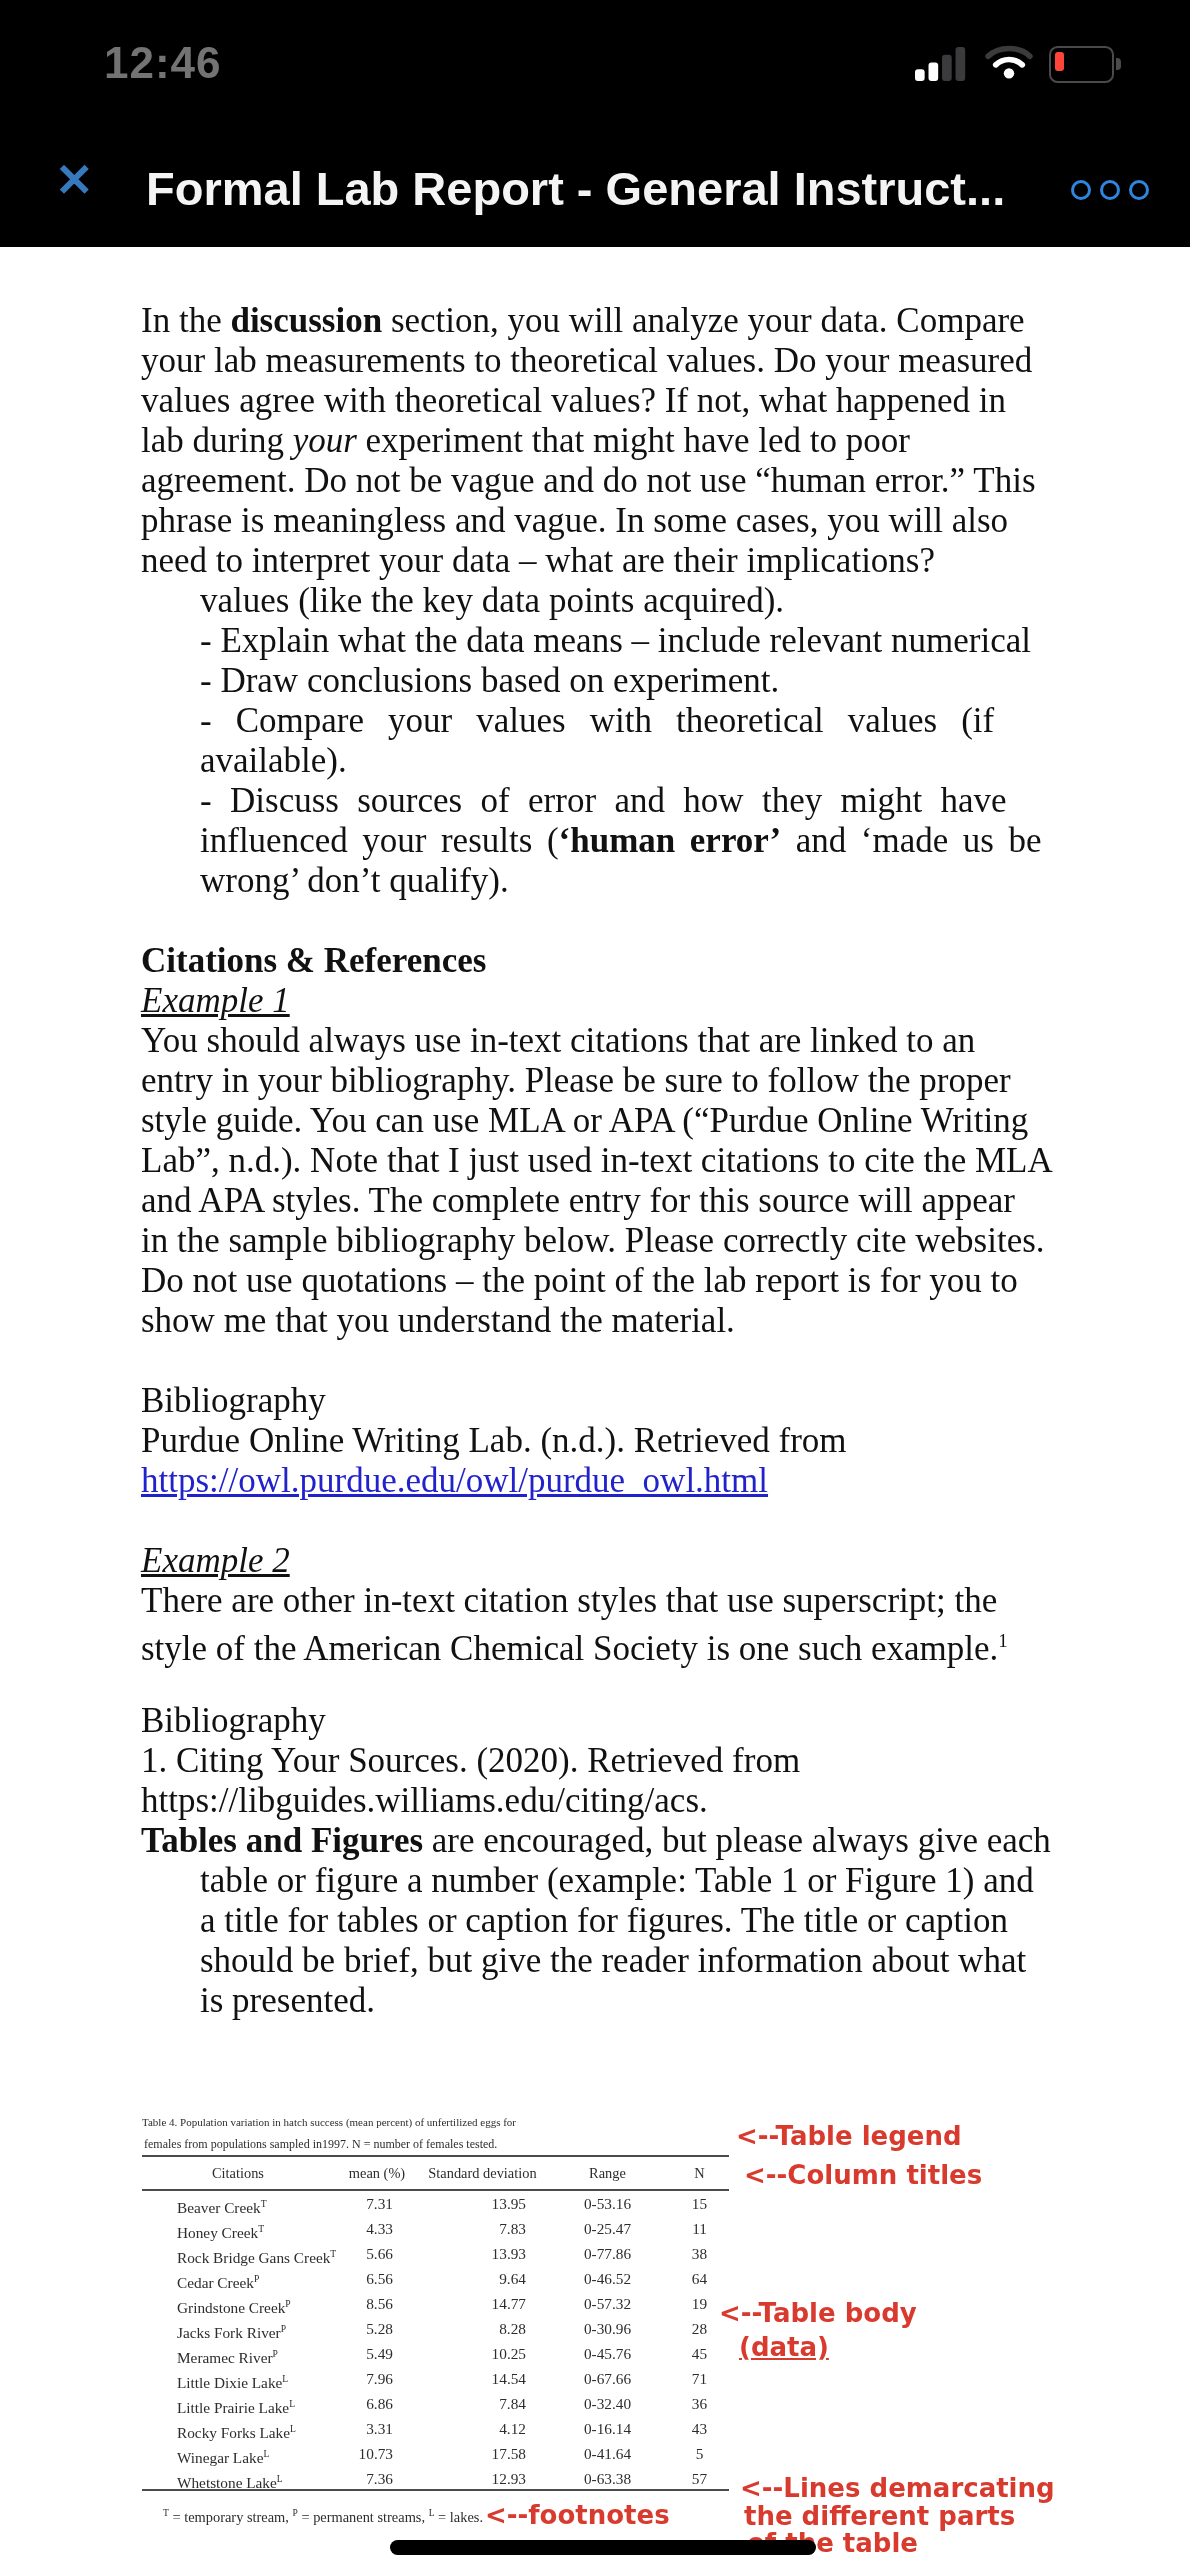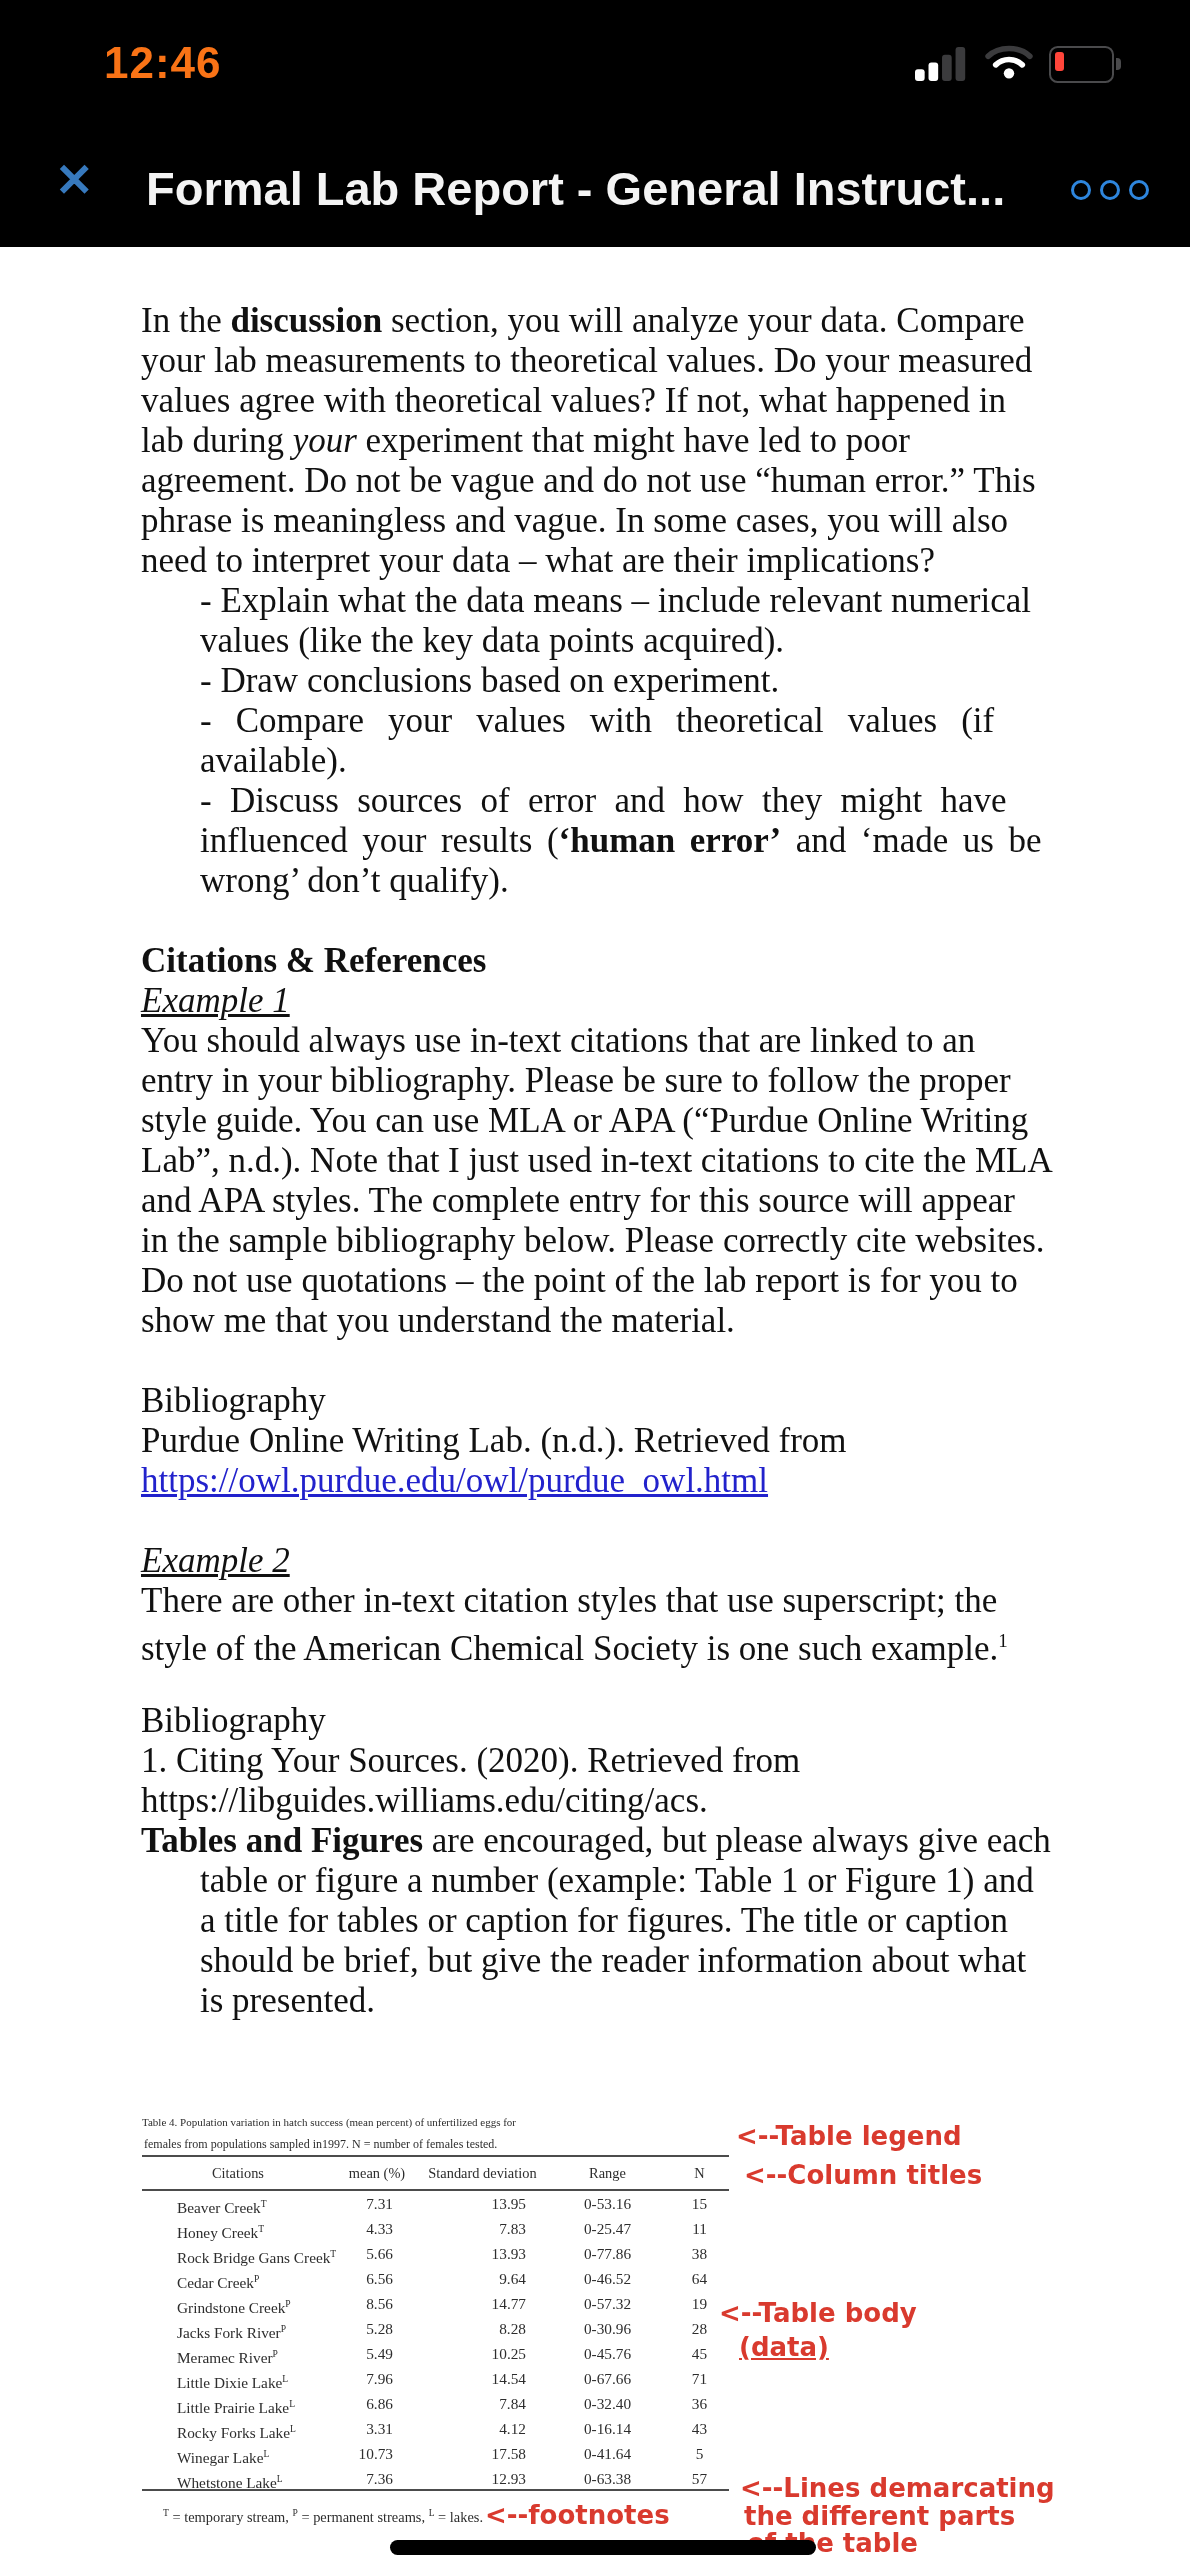--- a/index.html
+++ b/index.html
@@ -1,21 +1,21 @@
 <!DOCTYPE html>
 <html><head>
 <meta charset="utf-8">
 <style>
   html,body{margin:0;padding:0;}
   body{width:1190px;height:2576px;position:relative;background:#fff;overflow:hidden;
        font-family:"Liberation Serif","DejaVu Serif",serif;}
   
   .header{position:absolute;top:0;left:0;width:1190px;height:247px;background:#000;}
   .time{position:absolute;left:104px;top:38px;font-family:"Liberation Sans",sans-serif;
-        font-size:44px;font-weight:700;color:#f97316;letter-spacing:1px;}
+        font-size:44px;font-weight:700;color:#737373;letter-spacing:1px;}
   .sigsvg{position:absolute;left:915px;top:46px;}
   .wifisvg{position:absolute;left:985px;top:44px;}
   .batt{position:absolute;left:1049px;top:46px;width:61px;height:33px;
         border:2.9px solid #4a4a4c;border-radius:8.6px;}
   .batt-fill{position:absolute;left:3.8px;top:3.8px;width:9.6px;height:19px;border-radius:2.9px;background:#ff453a;}
   .batt-tip{position:absolute;right:-8.6px;top:9.6px;width:4.8px;height:12.5px;border-radius:0 3.8px 3.8px 0;background:#4a4a4c;}
   .closeX{position:absolute;left:55px;top:157px;font-family:"Liberation Sans",sans-serif;
           font-size:46px;font-weight:600;color:#3779bd;line-height:1;cursor:default;}
   .vtitle{position:absolute;left:146px;top:161px;width:891px;font-family:"Liberation Sans",sans-serif;
           font-size:47px;font-weight:600;color:#f4f4f4;white-space:nowrap;overflow:hidden;}
@@ -98,22 +98,22 @@
   <div class="doc">
 
     <div class="ln"><span>In the </span><span class="b">discussion</span><span> section, you will analyze your data. Compare</span></div>
     <div class="ln">your lab measurements to theoretical values. Do your measured</div>
     <div class="ln">values agree with theoretical values? If not, what happened in</div>
     <div class="ln"><span>lab during </span><span class="it">your</span><span> experiment that might have led to poor</span></div>
     <div class="ln">agreement. Do not be vague and do not use “human error.” This</div>
     <div class="ln">phrase is meaningless and vague. In some cases, you will also</div>
     <div class="ln">need to interpret your data – what are their implications?</div>
 
+    <div class="ln ind">values (like the key data points acquired).</div>
     <div class="ln ind">- Explain what the data means – include relevant numerical</div>
-    <div class="ln ind">values (like the key data points acquired).</div>
     <div class="ln ind">- Draw conclusions based on experiment.</div>
     <div class="ln ind js1">- Compare your values with theoretical values (if</div>
     <div class="ln ind">available).</div>
     <div class="ln ind js2">- Discuss sources of error and how they might have</div>
     <div class="ln ind js3"><span>influenced your results (</span><span class="b">‘human error’</span><span> and ‘made us be</span></div>
     <div class="ln ind">wrong’ don’t qualify).</div>
 
     <div class="ln"></div>
     <div class="ln b">Citations &amp; References</div>
     <div class="ln"><span class="itul">Example 1</span></div>

